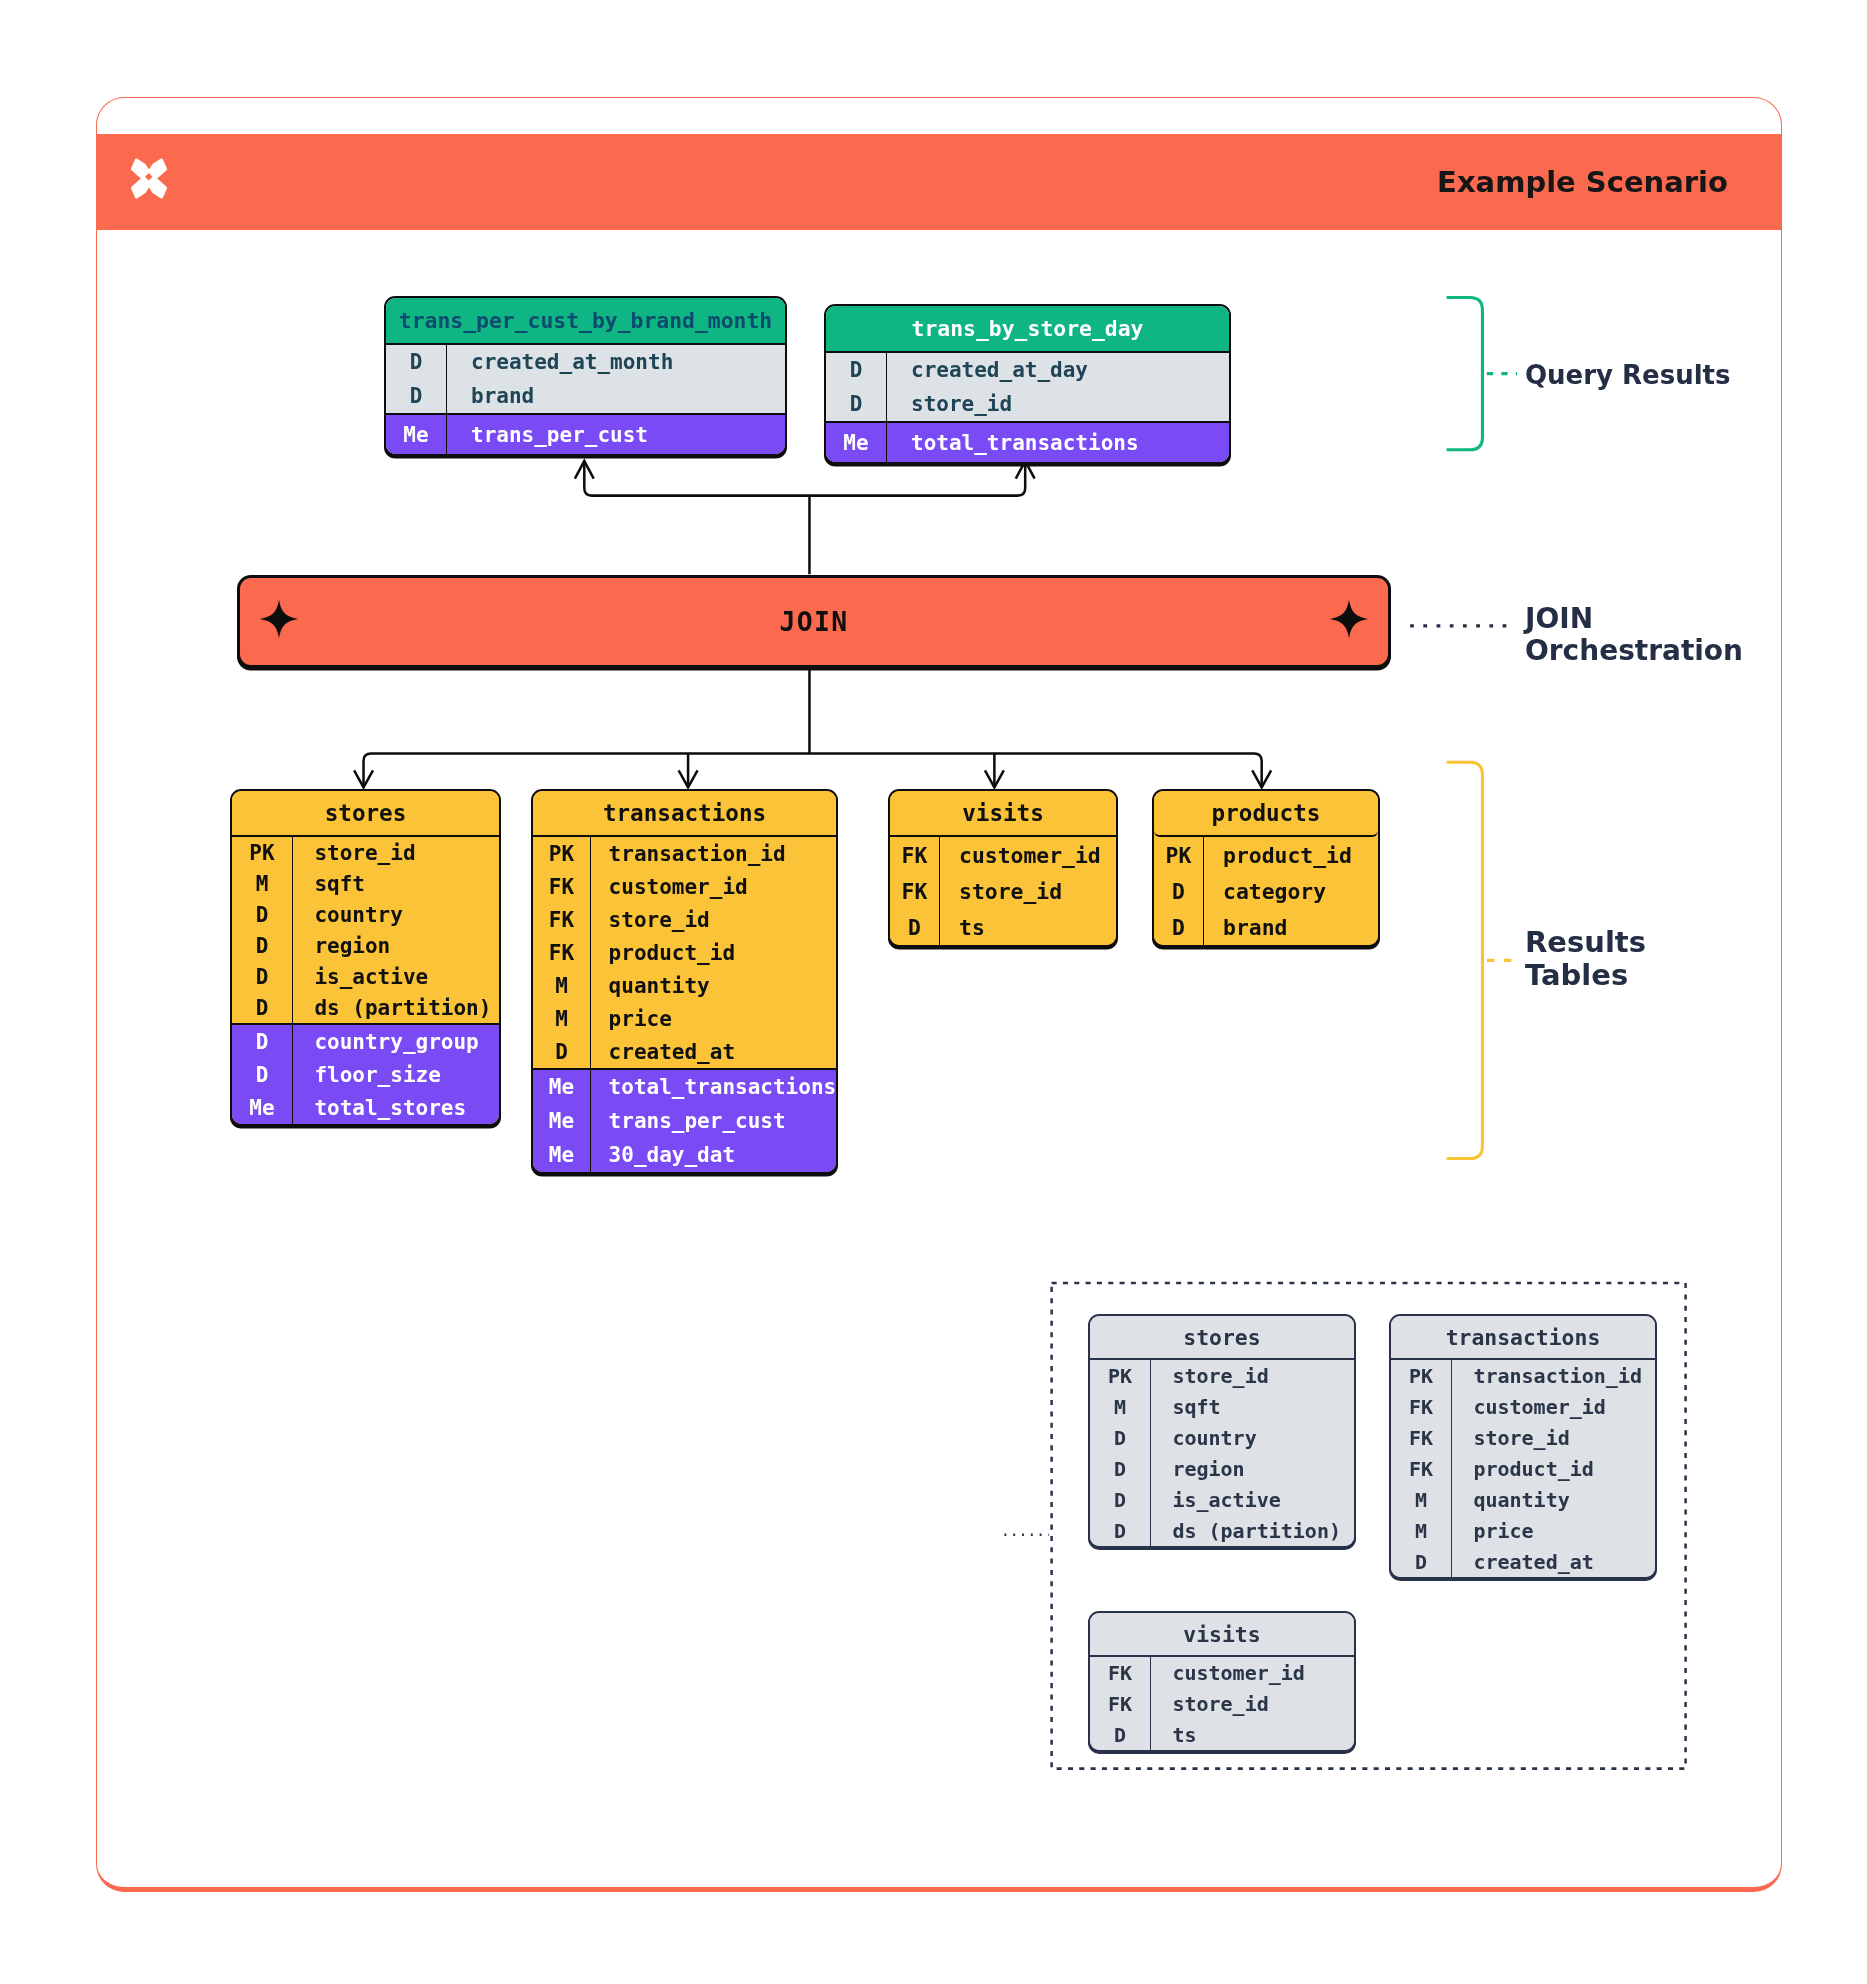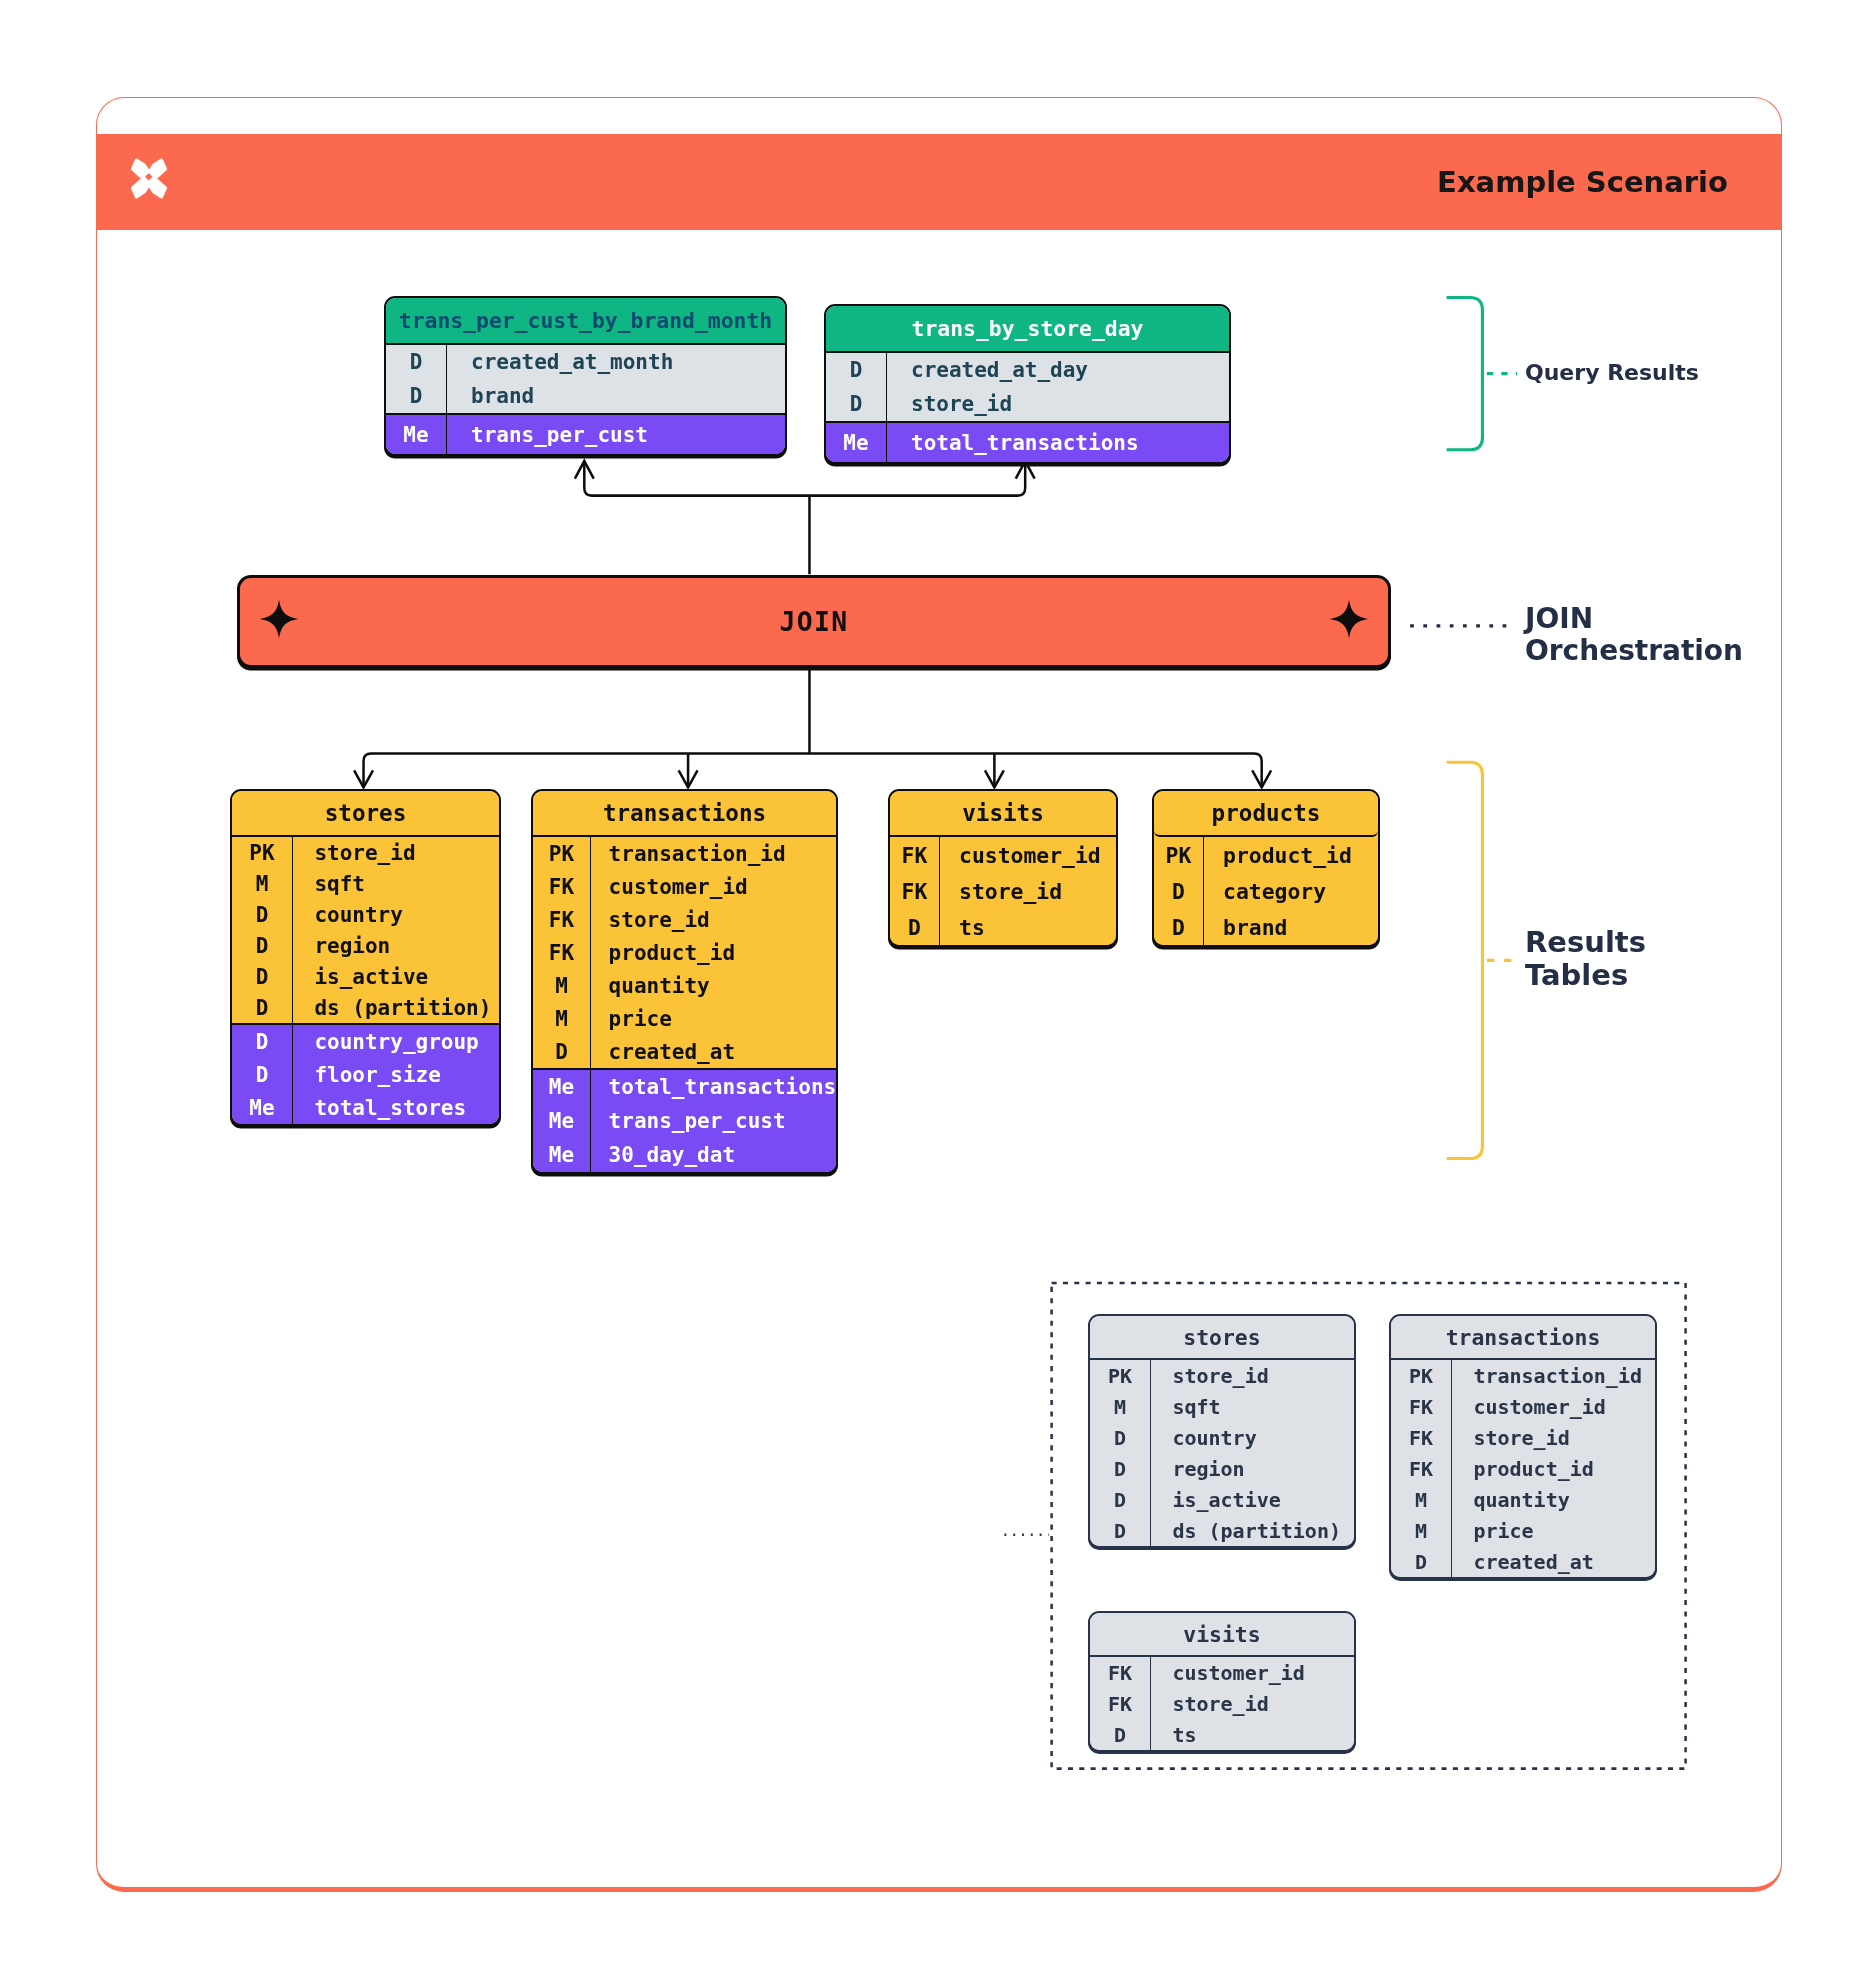--- a/index.html
+++ b/index.html
@@ -22,21 +22,21 @@
   .key{display:flex;align-items:center;justify-content:center;font-weight:bold;flex:none;}
   .name{display:flex;align-items:center;font-weight:bold;flex:1;}
   
   #join-bar{position:absolute;left:237px;top:575px;width:1148px;height:87px;background:#FB6A4E;
             border:3.1px solid #0d0d0d;border-radius:14px;box-shadow:0 2.5px 0 #0d0d0d;
             display:flex;align-items:center;justify-content:center;
             font-weight:bold;font-size:26.4px;color:#101010;letter-spacing:1.3px;}
   .sparkle{position:absolute;top:21px;width:40px;height:40px;}
   
   .lbl{position:absolute;font-family:"DejaVu Sans",sans-serif;font-weight:bold;color:#242E44;}
-  #lbl-query-results{left:1525px;top:360px;font-size:22px;}
+  #lbl-query-results{left:1525px;top:360px;font-size:26px;}
   #lbl-join-orch{left:1525px;top:603px;font-size:28px;line-height:32px;}
   #lbl-semantic{left:1525px;top:926px;font-size:29px;line-height:33px;}
   #lbl-fact-dim{left:723px;top:1516px;width:270px;text-align:right;font-size:29px;}
   
   #legend{position:absolute;left:225px;top:1582px;display:flex;flex-direction:column;}
   .legend-item{height:34px;display:flex;align-items:center;gap:19px;}
   .legend-swatch{width:14px;height:14px;flex:none;}
   .legend-label{font-weight:bold;font-size:21.4px;color:#242E44;}
 </style>
 </head>

